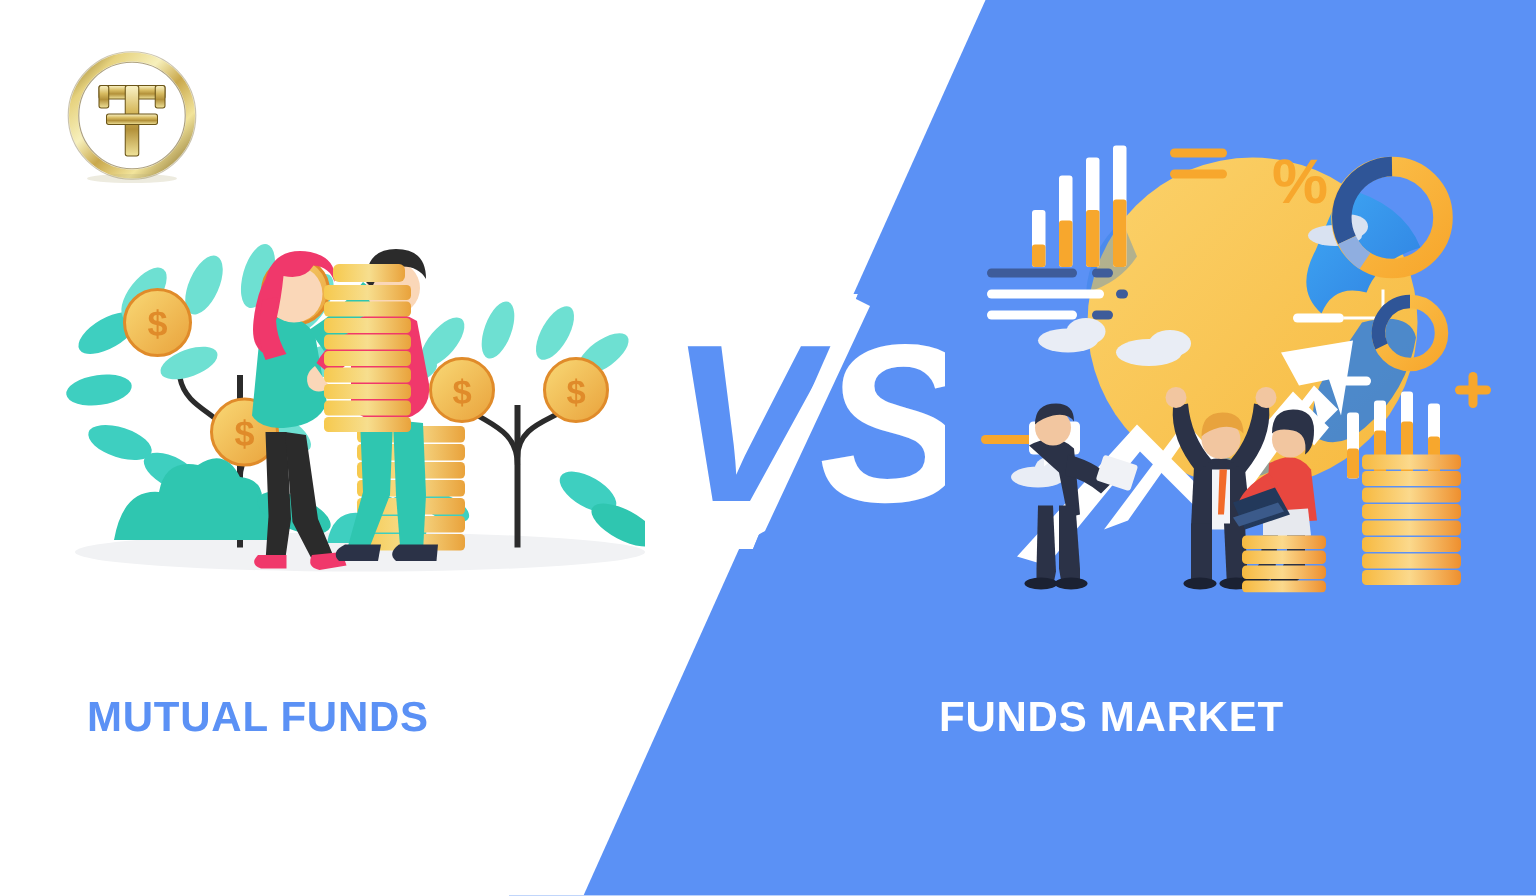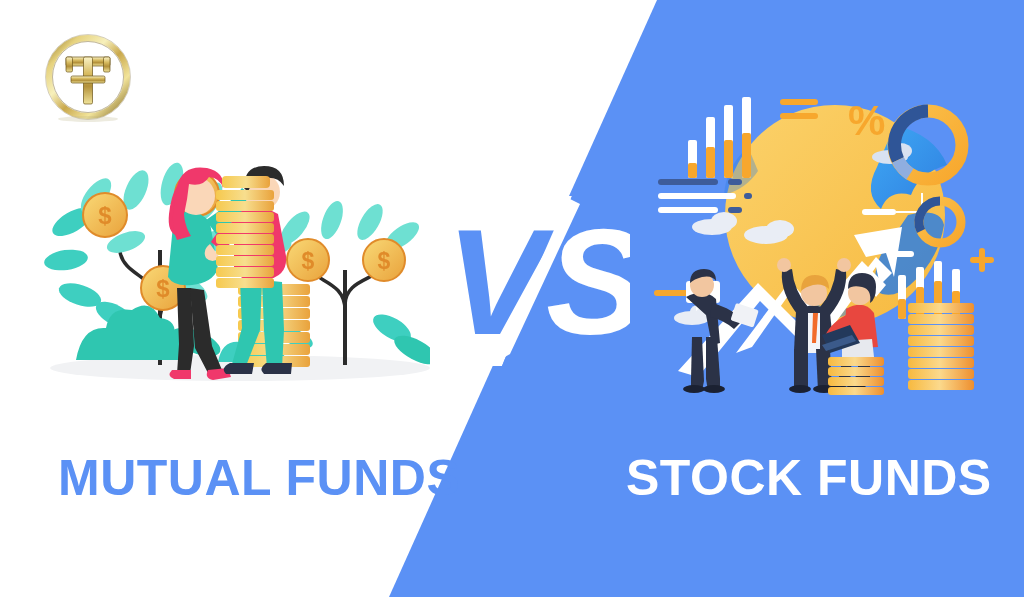--- a/index.html
+++ b/index.html
@@ -17,21 +17,21 @@
     background:#5B91F5;
     clip-path:polygon(657px 0, 1024px 0, 1024px 597px, 389px 597px);
   }
 
   
   .logo{position:absolute;left:44px;top:33px;width:88px;height:90px;}
 
   
   .title{
     position:absolute;font-weight:bold;letter-spacing:.5px;
-    font-size:50px;line-height:40px;white-space:nowrap;
+    font-size:28px;line-height:40px;white-space:nowrap;
   }
   .title-left{left:58px;top:458px;color:#5B91F5;}
   .title-right{left:626px;top:458px;color:#ffffff;}
 
   
   .vs-wrap{position:absolute;left:440px;top:196px;width:190px;height:170px;}
   .vs-svg{display:block;}
 
   
   .illo{position:absolute;display:block;}
@@ -429,15 +429,15 @@
 
       <g>
         <polygon points="128,2 140,8 70,158 56,166" fill="url(#slashG)"></polygon>
         <polygon points="118,30 124,34 64,162 58,160" fill="#ffffff" opacity=".9"></polygon>
       </g>
     </svg>
   </div>
 
   <div class="title title-left">MUTUAL FUNDS</div>
 
-  <div class="title title-right">STOCK FUNDS</div>
+  <div class="title title-right">FUNDS MARKET</div>
 
 </div>
 
 </body></html>

